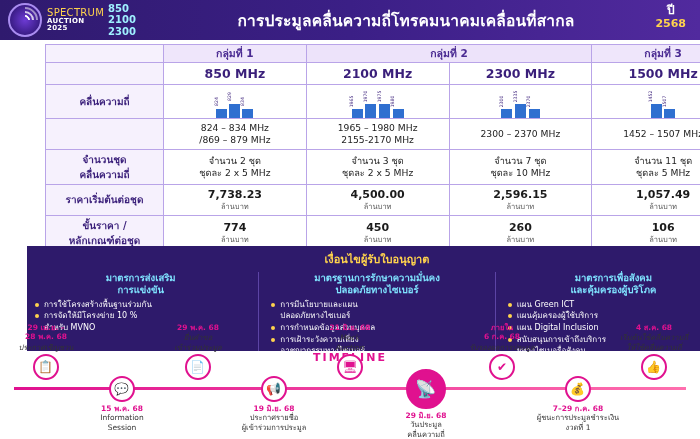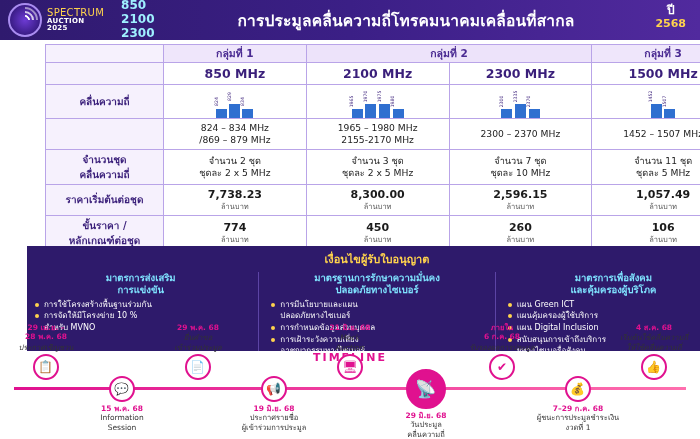--- a/index.html
+++ b/index.html
@@ -31,21 +31,21 @@
     position:absolute; border:2px solid #ffffff; border-radius:50%;
     border-color:#fff transparent transparent transparent;
     transform: rotate(45deg);
   }
   .logo-circle .w1 { width:10px; height:10px; left:10px; top:10px; }
   .logo-circle .w2 { width:18px; height:18px; left:6px; top:6px; opacity:.75;}
   .logo-circle .w3 { width:26px; height:26px; left:2px; top:2px; opacity:.5;}
   .logo-text { margin-left:5px; line-height:1; }
   .logo-text .l1 { color:#ffd34d; font-size:10px; font-weight:normal; letter-spacing:.3px;}
   .logo-text .l2 { color:#ffffff; font-size:7px; font-weight:bold; letter-spacing:.3px;}
-  .logo-bands { margin-left:17px; color:#9ff0ff; font-size:12px; font-weight:bold; line-height:1.15;}
+  .logo-bands { margin-left:4px; color:#9ff0ff; font-size:10px; font-weight:bold; line-height:1.15;}
   .header-title {
     flex:1; text-align:center; color:#ffffff;
     font-size:15.5px; font-weight:bold; letter-spacing:.2px;
     padding-right:40px;
   }
   .header-year {
     position:absolute; right:14px; top:4px; text-align:center;
     color:#ffd34d; font-size:11px; font-weight:bold; line-height:1.15;
   }
   .header-year .yr { color:#ffffff; font-size:12px; }
@@ -280,21 +280,21 @@
               <div>ชุดละ 5 MHz</div>
         </td>
       </tr>
       <tr>
         <td class="row-label">ราคาเริ่มต้นต่อชุด</td>
         <td class="cell">
           <div class="big">7,738.23</div>
               <div class="sub">ล้านบาท</div>
         </td>
         <td class="cell">
-          <div class="big">8,300.00</div>
+          <div class="big">4,500.00</div>
               <div class="sub">ล้านบาท</div>
         </td>
         <td class="cell">
           <div class="big">2,596.15</div>
               <div class="sub">ล้านบาท</div>
         </td>
         <td class="cell">
           <div class="big">1,057.49</div>
               <div class="sub">ล้านบาท</div>
         </td>

